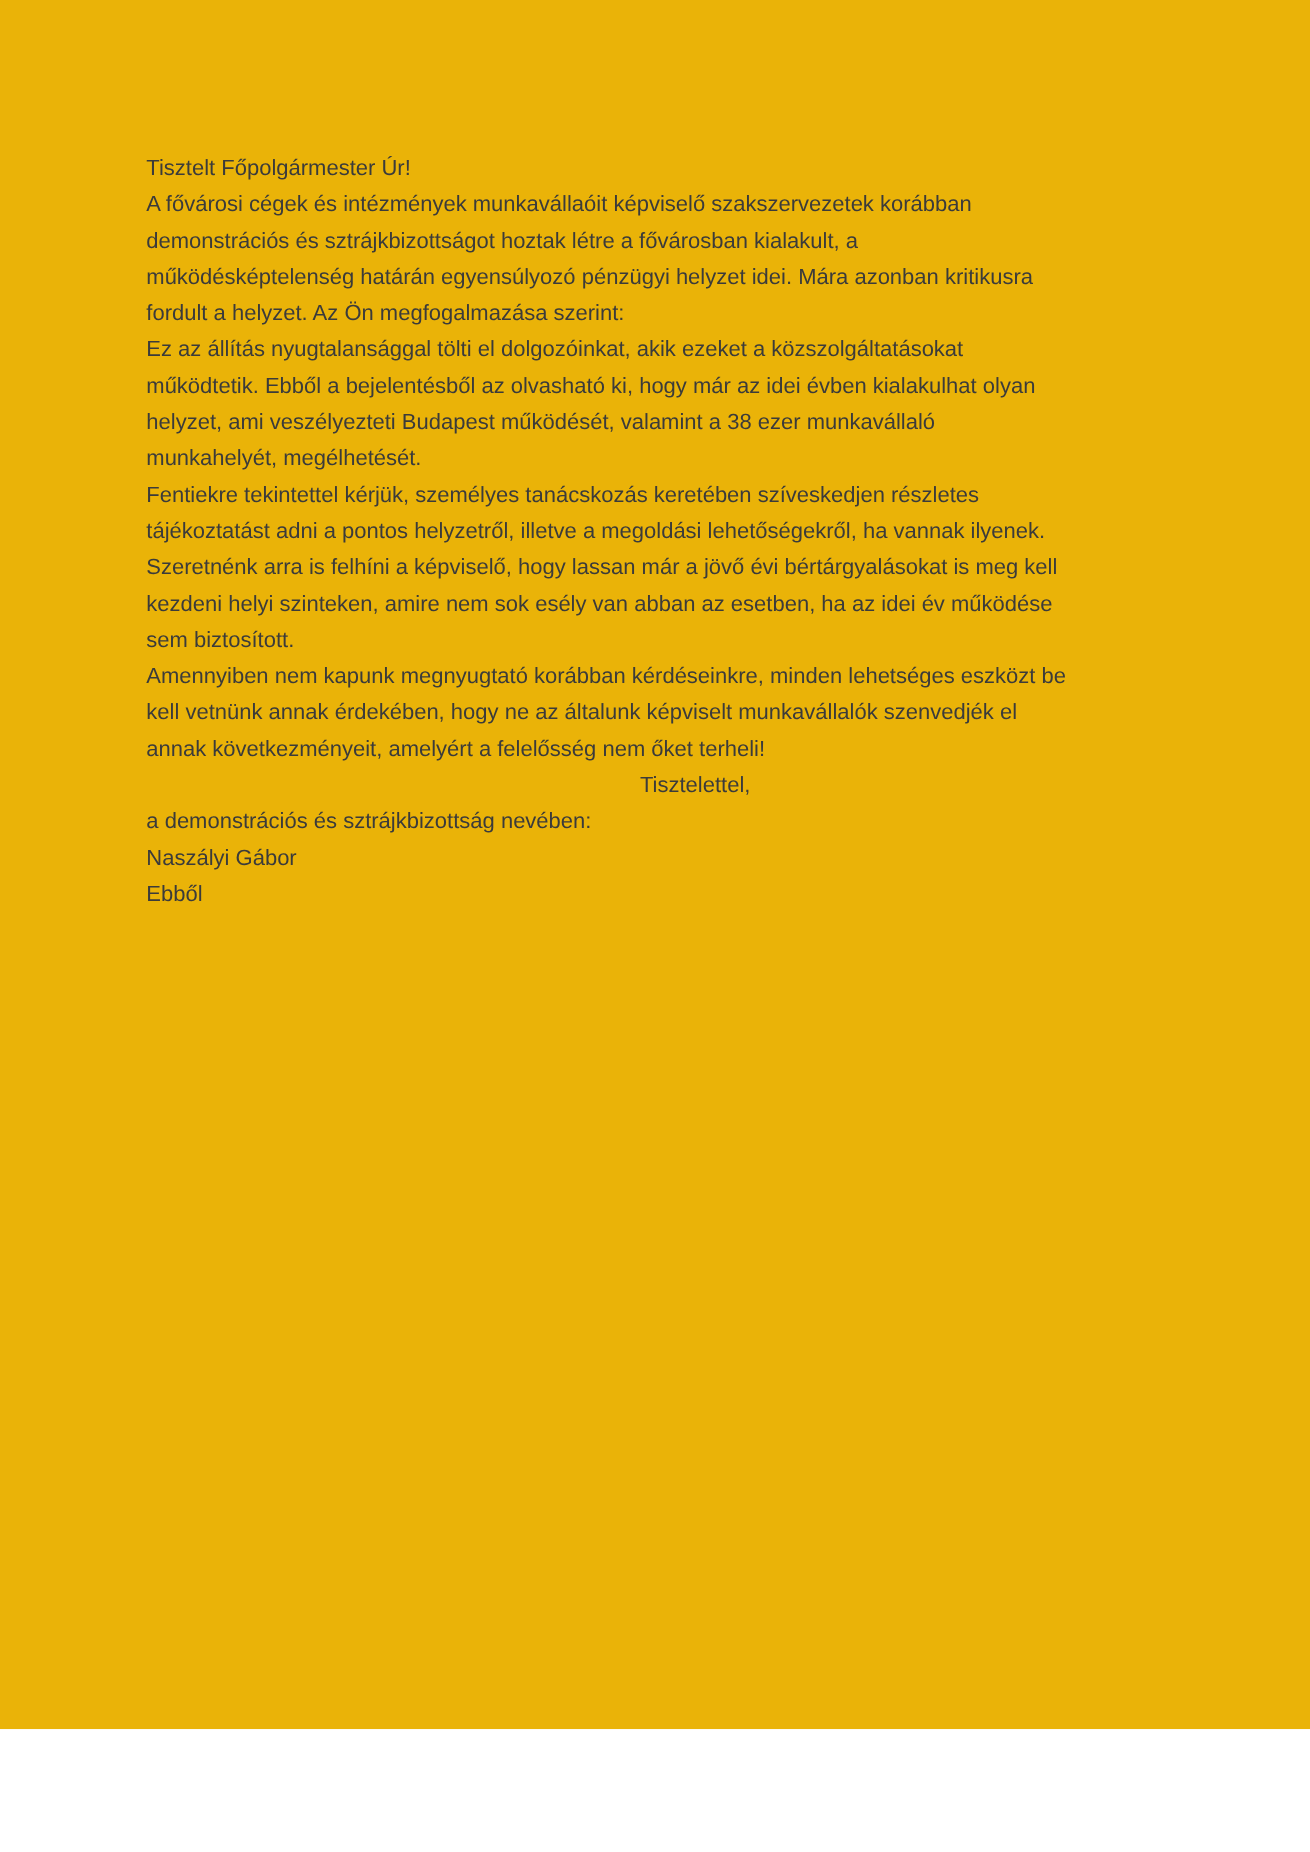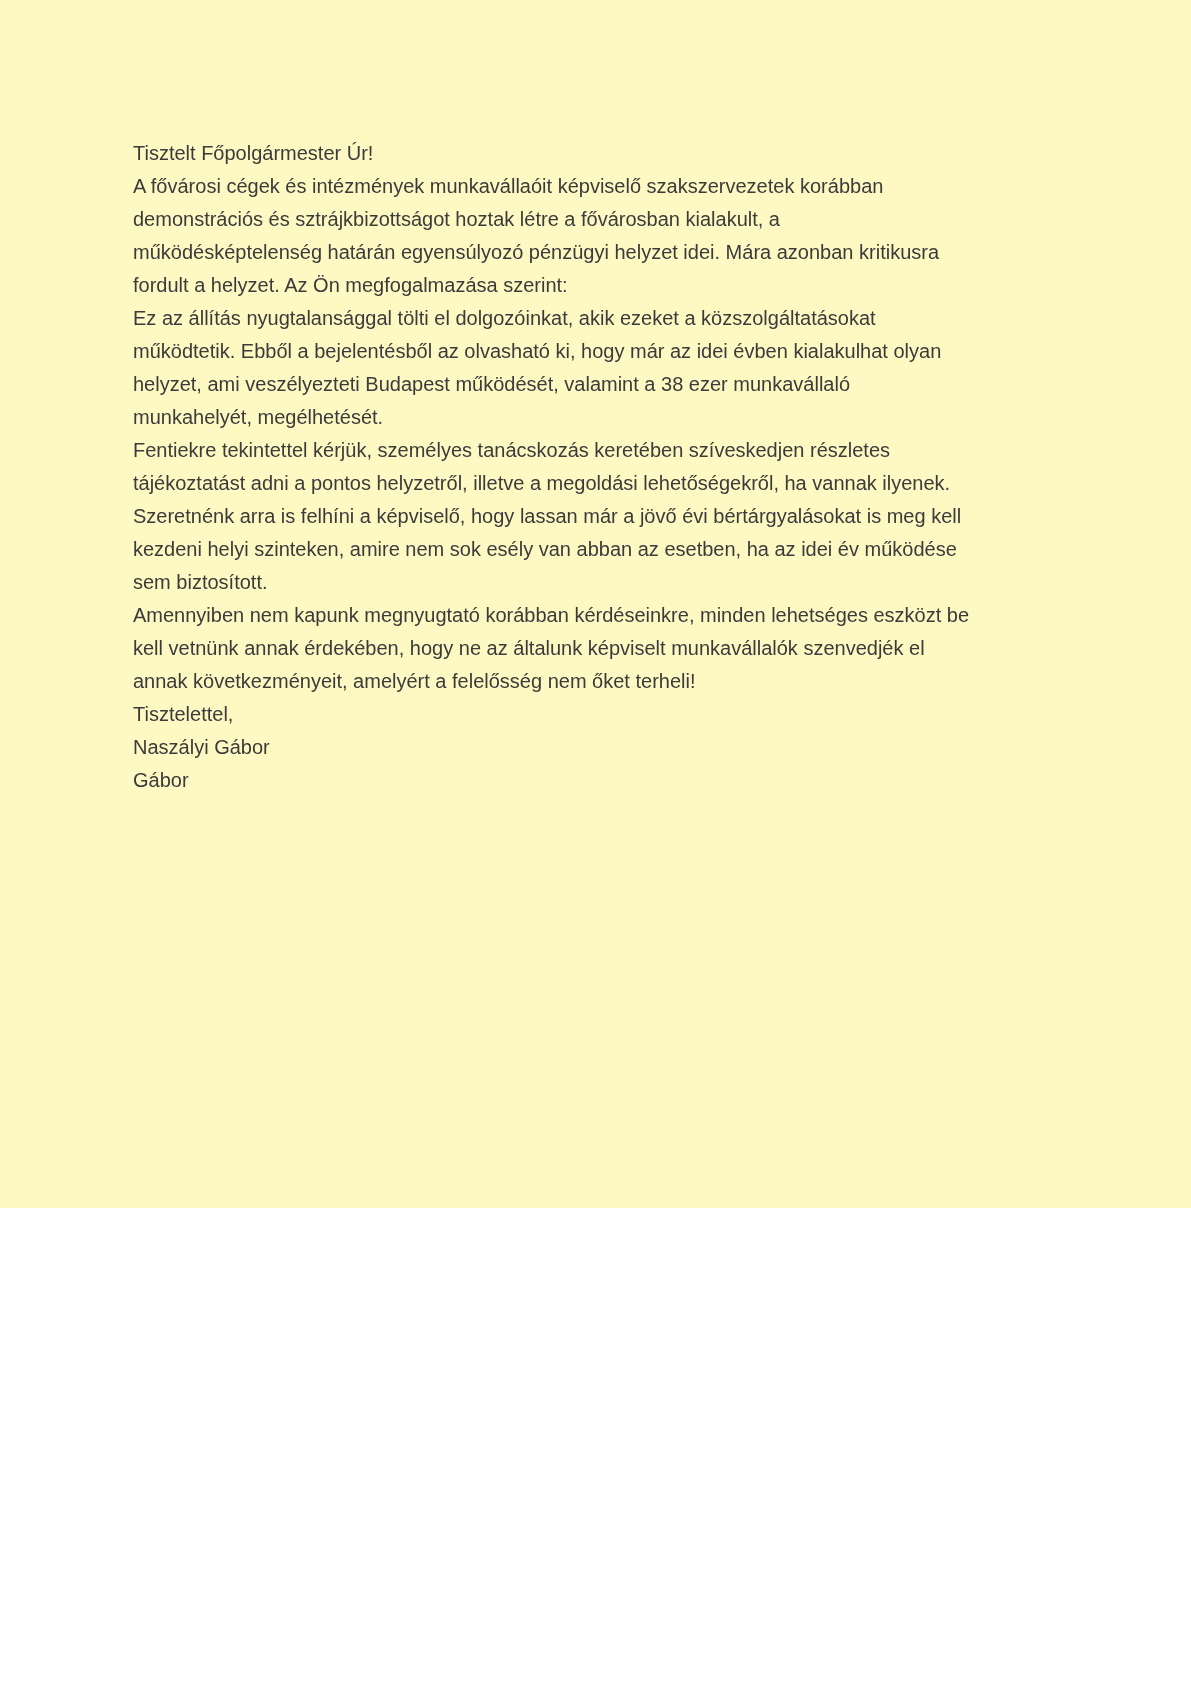--- a/index.html
+++ b/index.html
@@ -4,38 +4,38 @@
 <title>Letter</title>
 <style>
   html, body {
     margin: 0;
     padding: 0;
     background: #ffffff;
   }
   .page {
     position: relative;
     width: 1191px;
-    height: 1208px;
+    height: 1572px;
     box-sizing: border-box;
-    background: #fef9c3;
+    background: #eab308;
     padding: 137px 60px 0 133px;
     font-family: "Liberation Sans", "DejaVu Sans", sans-serif;
     font-size: 20px;
     line-height: 33px;
     color: #3b3b3b;
     overflow: hidden;
   }
   .page p {
     margin: 0;
     white-space: pre-line; 
     max-width: 1000px;
   }
   .salutation   { margin-bottom: 102px; }
   .para         { margin-bottom: 37px; }
-  .closing      { margin-bottom: 37px; }
+  .closing      { margin-bottom: 37px; text-align: center; }
   .on-behalf    { margin-bottom: 99px; }
   .sig          { margin-bottom: 33px; }
 </style>
 </head>
 <body>
 
 <div class="page">
   <p class="salutation">Tisztelt Főpolgármester Úr!</p>
 
   <p class="para">A fővárosi cégek és intézmények munkavállaóit képviselő szakszervezetek korábban
@@ -55,18 +55,19 @@
   <p class="para">Szeretnénk arra is felhíni a képviselő, hogy lassan már a jövő évi bértárgyalásokat is meg kell
 kezdeni helyi szinteken, amire nem sok esély van abban az esetben, ha az idei év működése
 sem biztosított.</p>
 
   <p class="para">Amennyiben nem kapunk megnyugtató korábban kérdéseinkre, minden lehetséges eszközt be
 kell vetnünk annak érdekében, hogy ne az általunk képviselt munkavállalók szenvedjék el
 annak következményeit, amelyért a felelősség nem őket terheli!</p>
 
   <p class="para closing">Tisztelettel,</p>
 
+  <p class="para on-behalf">a demonstrációs és sztrájkbizottság nevében:</p>
 
   <p class="sig">Naszályi Gábor</p>
 
-  <p class="sig">Gábor</p>
+  <p class="sig">Ebből</p>
 
 </div>
 
 </body></html>

